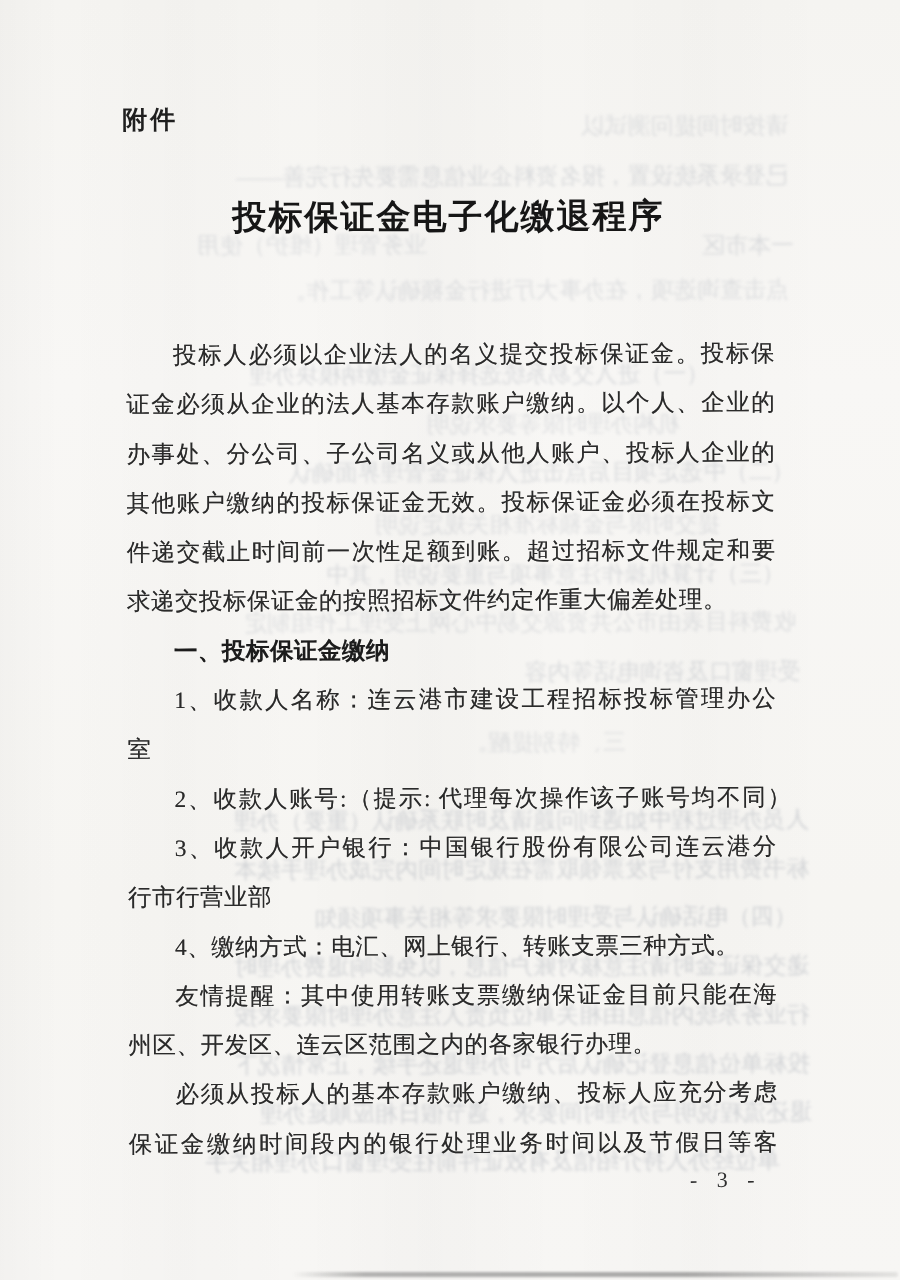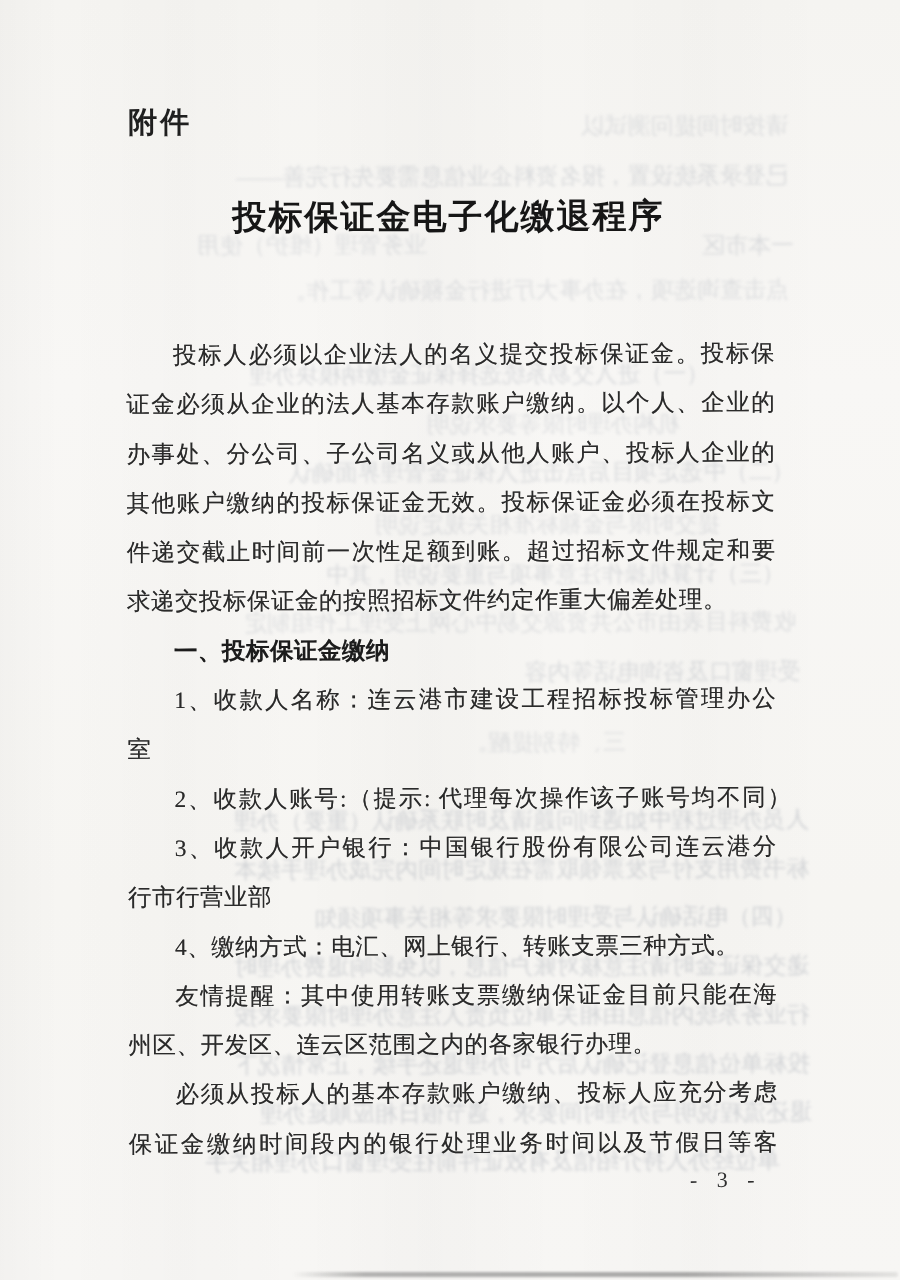--- a/index.html
+++ b/index.html
@@ -50,22 +50,22 @@
   .bleed .bleed-line:nth-child(14){left:128px;top:806px;width:680px;}
   .bleed .bleed-line:nth-child(15){left:128px;top:855px;width:680px;}
   .bleed .bleed-line:nth-child(16){left:128px;top:903px;width:668px;}
   .bleed .bleed-line:nth-child(17){left:128px;top:952px;width:680px;}
   .bleed .bleed-line:nth-child(18){left:128px;top:1001px;width:680px;}
   .bleed .bleed-line:nth-child(19){left:128px;top:1050px;width:680px;}
   .bleed .bleed-line:nth-child(20){left:200px;top:1099px;width:610px;}
   .bleed .bleed-line:nth-child(21){left:128px;top:1147px;width:650px;}
   
   .attachment{
-    position:absolute;left:130px;top:102px;
-    font-size:29px;font-weight:bold;color:#1f1f1f;
+    position:absolute;left:124px;top:102px;
+    font-size:25px;font-weight:bold;color:#1f1f1f;
     letter-spacing:3px;
   }
   .title{
     position:absolute;left:0;top:194px;width:900px;
     text-align:center;font-size:34px;font-weight:bold;color:#161616;
     letter-spacing:2px;
   }
   .body{
     position:absolute;left:127px;top:330px;width:649px;
     color:var(--ink);

